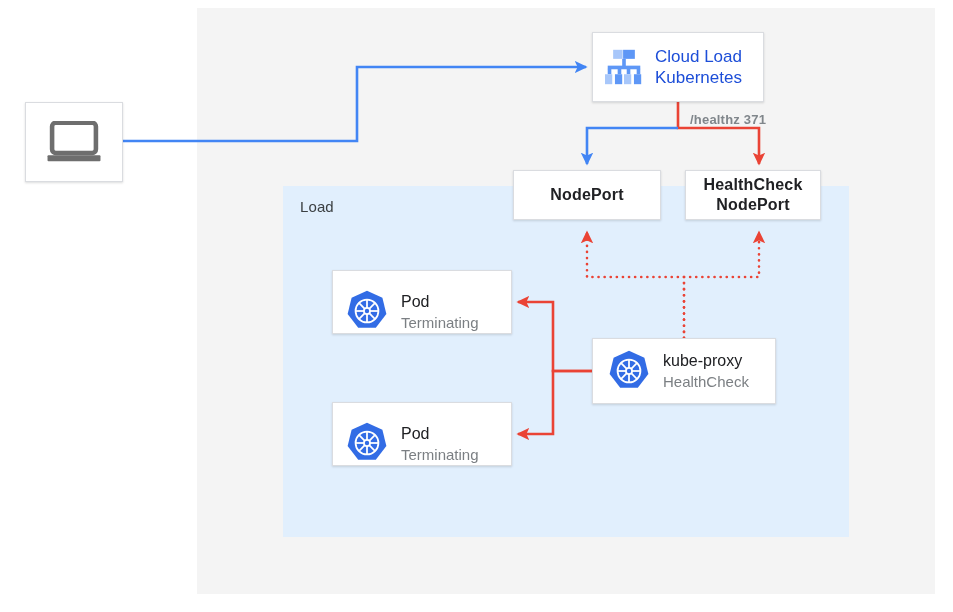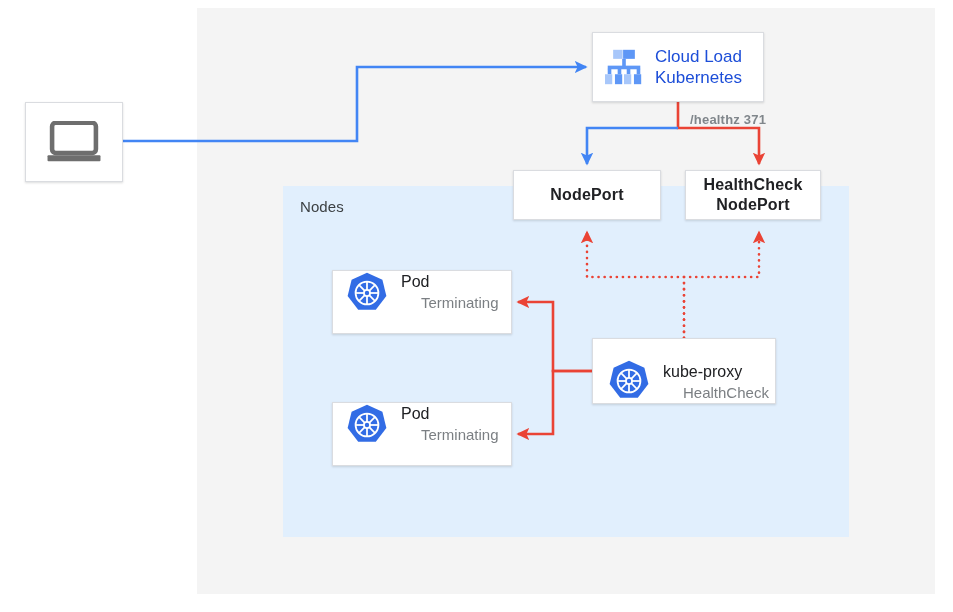--- a/index.html
+++ b/index.html
@@ -87,45 +87,44 @@
     font-weight: bold;
     color: #202124;
     line-height: 20px;
     letter-spacing: .2px;
   }
 
   
   .box-pod {
     left: 332px;
     width: 180px; height: 64px;
-    display: flex; align-items: flex-start; padding-left: 12px;
+    display: flex; align-items: flex-end; padding-left: 12px;
   }
   .box-pod-1 { top: 270px; }
   .box-pod-2 { top: 402px; }
 
   
   .box-kubeproxy {
     left: 592px; top: 338px;
     width: 184px; height: 66px;
-    display: flex; align-items: flex-end; padding-left: 14px;
+    display: flex; align-items: center; padding-left: 14px;
   }
 
   .k8s-icon { width: 44px; height: 44px; flex: 0 0 auto; }
   .k8s-icon-sm { width: 44px; height: 44px; flex: 0 0 auto; }
   .node-text { margin-left: 12px; }
   .node-title {
     font-size: 16px;
     color: #202124;
     line-height: 21px;
   }
   .node-sub {
     font-size: 15px;
     color: #7b7f83;
     line-height: 21px;
-    margin-left: 20px;
   }
 
   
   .healthz-label {
     position: absolute;
     left: 690px; top: 112px;
     font-size: 13px;
     font-weight: bold;
     color: #80868b;
     letter-spacing: .2px;
@@ -138,21 +137,21 @@
     pointer-events: none;
   }
 </style>
 </head>
 <body>
 
 <div id="stage">
 
   <div class="region-outer"></div>
   <div class="region-nodes"></div>
-  <div class="region-nodes-label">Nodes</div>
+  <div class="region-nodes-label">Load</div>
 
   <svg class="wires" viewBox="0 0 953 612" xmlns="http://www.w3.org/2000/svg">
     <defs>
       <marker id="arrow-blue" viewBox="0 0 10 10" refX="8.4" refY="5" markerWidth="5.2" markerHeight="5.2" orient="auto-start-reverse">
         <path d="M 0 0.4 L 9.6 5 L 0 9.6 L 2.2 5 Z" fill="#4285F4"></path>
       </marker>
       <marker id="arrow-red" viewBox="0 0 10 10" refX="8.4" refY="5" markerWidth="5.2" markerHeight="5.2" orient="auto-start-reverse">
         <path d="M 0 0.4 L 9.6 5 L 0 9.6 L 2.2 5 Z" fill="#EA4335"></path>
       </marker>
       <marker id="arrow-red-dot" viewBox="0 0 10 10" refX="8.4" refY="5" markerWidth="5.2" markerHeight="5.2" orient="auto-start-reverse">

